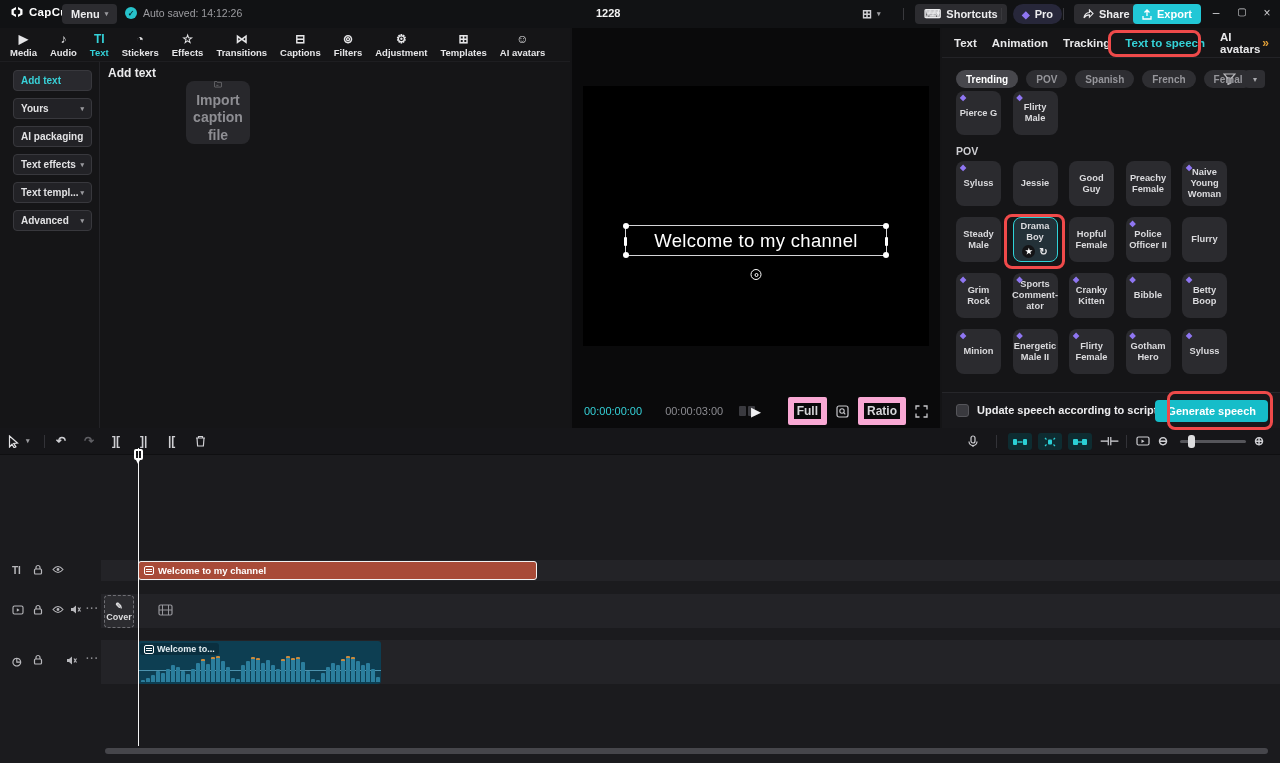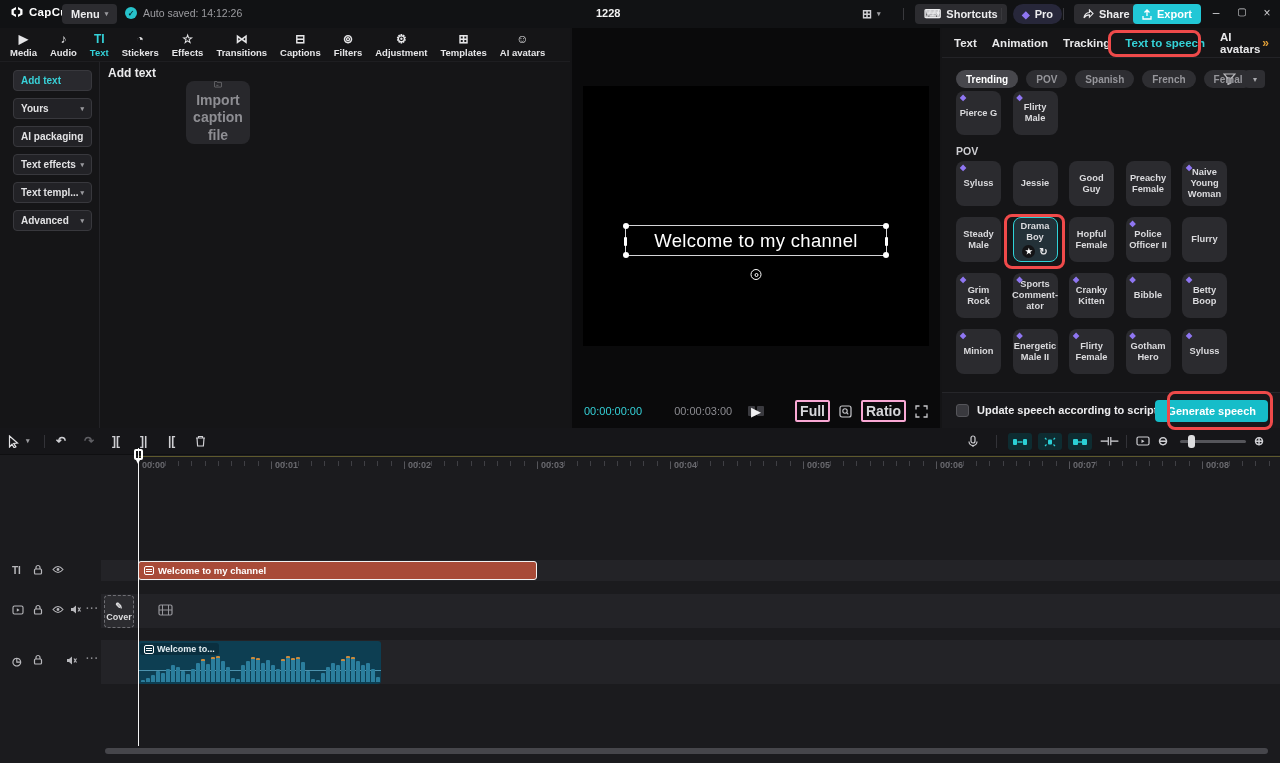--- a/index.html
+++ b/index.html
@@ -51,25 +51,25 @@
   #video-area{position:absolute;left:11px;top:58px;width:346px;height:260px;background:#000}
   #text-sel{position:absolute;left:50%;top:139px;transform:translateX(-50%);width:262px;height:31px;border:1px solid #d4d4d6}
   #overlay-text{position:absolute;inset:0;display:flex;align-items:center;justify-content:center;font-size:18.5px;color:#fff;white-space:nowrap;text-shadow:0 1px 2px rgba(0,0,0,.8);letter-spacing:.3px}
   .hdl{position:absolute;width:6px;height:6px;border-radius:50%;background:#fff}
   .hbar{position:absolute;width:3px;height:9px;background:#fff;border-radius:1px}
   #rotate-hdl{position:absolute;left:50%;transform:translateX(-50%);top:183px;width:11px;height:11px;border:1.5px solid #fff;border-radius:50%;display:flex;align-items:center;justify-content:center}
   #rotate-hdl i{width:4px;height:4px;border:1px solid #fff;border-radius:50%}
   #player-ctl{position:absolute;left:0;bottom:0;width:100%;height:34px;display:flex;align-items:center;padding:0 12px;gap:8px}
   .tc{font-size:11px;font-weight:normal}
   .tc.cur{color:#35d0d7}
-  .tc.dur{color:#8b8b90;margin-left:24px}
+  .tc.dur{color:#8b8b90;margin-left:15px}
   .fsq{width:7px;height:10px;background:#3a3a3f;border-radius:1px}
   #play-btn{position:absolute;left:50%;transform:translateX(-50%);color:#f0f0f2;font-size:13px;cursor:pointer}
   .ctl-right{display:flex;align-items:center;gap:9px;margin-left:auto;color:#c9c9cd}
-  .boxed{border:2px solid #f9a8d4;border-radius:2px;font-size:14px;font-weight:bold;padding:1px 3px;color:#d6d6d9;cursor:pointer}
+  .boxed{border:6px solid #f9a8d4;border-radius:2px;font-size:12px;font-weight:bold;padding:1px 3px;color:#d6d6d9;cursor:pointer}
 
   
   #rtabs{position:absolute;left:0;top:0;width:338px;height:30px;display:flex;align-items:center;gap:15px;padding:0 12px;border-bottom:1px solid #232327}
   .rtab{font-size:11.5px;font-weight:bold;color:#e8e8ea;white-space:nowrap;cursor:pointer}
   .rtab.active{color:#35d3d8}
   #rtab-more{margin-left:auto;display:flex;align-items:center;gap:2px;font-size:11.5px;font-weight:bold;color:#e8e8ea;cursor:pointer}
   #rtab-more .arr{color:#dd9d38;font-size:12px;font-weight:bold}
   #chips{position:absolute;left:14px;top:42px;display:flex;gap:8px}
   .chip{height:18px;border-radius:9px;background:#2e2e32;color:#96969b;font-size:10px;font-weight:bold;display:inline-flex;align-items:center;padding:0 10px;white-space:nowrap;cursor:pointer}
   .chip.active{background:#47474c;color:#fff}
@@ -568,34 +568,20 @@
             <path d="M5.5 3.5l3 1.8-3 1.8z" fill="#cfcfd3"></path>
           </svg>
       </span>
       <span class="tli" style="left:1158px;font-size:12px">⊖</span>
       <div id="zoom-slider">
           <div id="zoom-handle"></div>
         </div>
       <span class="tli" style="left:1254px;font-size:12px">⊕</span>
     </div>
 
-    <div id="ruler">
-      <div id="ruler-line"></div>
-      <div id="minor-ticks"></div>
-
-    <span class="rlabel" style="left: 138px;">00:00</span>
-        <span class="rlabel" style="left: 271px;">00:01</span>
-        <span class="rlabel" style="left: 404px;">00:02</span>
-        <span class="rlabel" style="left: 537px;">00:03</span>
-        <span class="rlabel" style="left: 670px;">00:04</span>
-        <span class="rlabel" style="left: 803px;">00:05</span>
-        <span class="rlabel" style="left: 936px;">00:06</span>
-        <span class="rlabel" style="left: 1069px;">00:07</span>
-        <span class="rlabel" style="left: 1202px;">00:08</span>
-      </div>
 
     <div class="lane" id="lane-text"></div>
     <div class="lane" id="lane-video"></div>
     <div class="lane" id="lane-audio"></div>
 
     <span class="trk-ico" style="left:12px;top:137px">TI</span>
     <span class="trk-ico" style="left:33px;top:136px">
         <svg width="10" height="11" viewBox="0 0 10 11">
           <rect x="1.5" y="5" width="7" height="5" rx="1" fill="none" stroke="#b8b8bc" stroke-width="1.2"></rect>
           <path d="M3 5V3.5a2 2 0 0 1 4 0V5" fill="none" stroke="#b8b8bc" stroke-width="1.2"></path>

